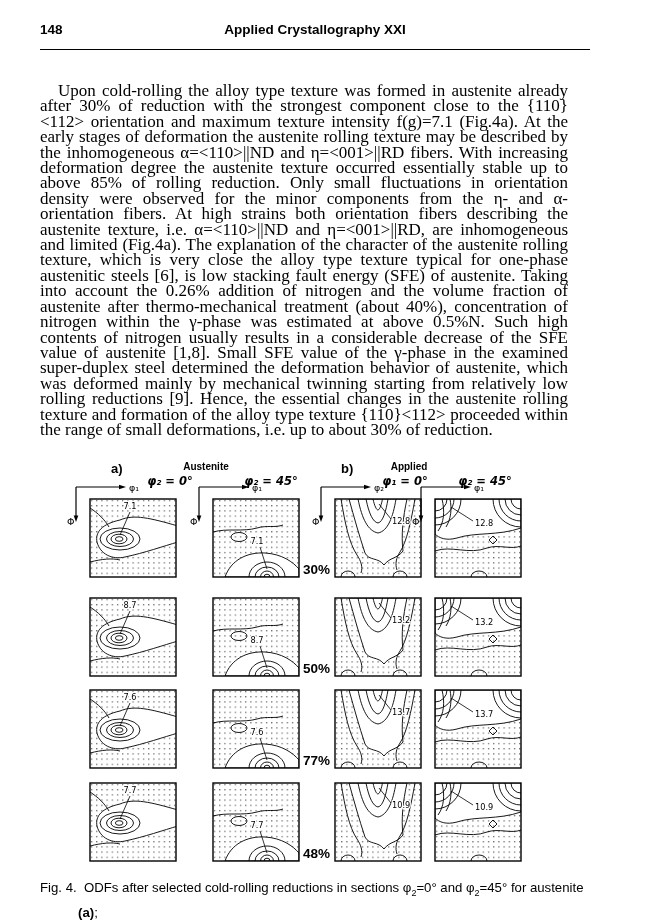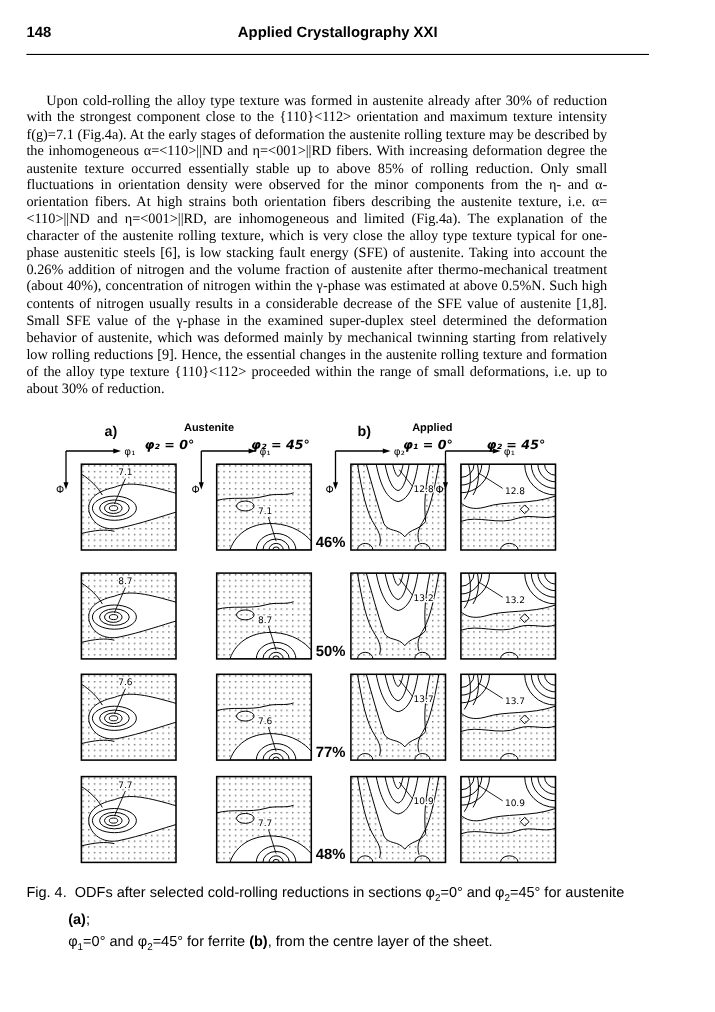--- a/index.html
+++ b/index.html
@@ -3,41 +3,41 @@
 <meta charset="utf-8">
 <style>
   html,body{margin:0;padding:0;background:#888;}
   .page{
     position:relative;
     width:650px;height:920px;
     background:#fff;
     margin:0 auto;
     overflow:hidden;
     box-sizing:border-box;
-    padding:20px 60px 0 24px;
+    padding:20px 60px 0 40px;
     color:#000;
   }
   
   .hdr{
     position:relative;
     border-bottom:1.6px solid #000;
     padding-bottom:9px;
     height:20px;
     font-family:"Liberation Sans",sans-serif;
     font-weight:bold;
     font-size:13.5px;
   }
   .pnum{position:absolute;left:0;top:2px;}
   .ptitle{position:absolute;left:0;right:0;top:2px;text-align:center;}
   
   .bodytext{
     margin:33px 0 0 0;
     width:528px;
     font-family:"Liberation Serif",serif;
-    font-size:13px;
+    font-size:17px;
     line-height:15.4px;
     text-align:justify;
     text-indent:18px;
   }
   
   .fig{
     position:relative;
     margin-left:26px;
     margin-top:24px;
     width:470px;
@@ -427,20 +427,20 @@
             <path d="M58 37 L62 41 L58 45 L54 41 Z" fill="none" stroke="#000" stroke-width="0.9"></path>
             <path d="M7 0 C10 12 9 24 3 32" fill="none" stroke="#000" stroke-width="0.9"></path>
             <path d="M15 0 C17 10 16 20 11 28" fill="none" stroke="#000" stroke-width="0.9"></path>
             <path d="M36 78 A8 6 0 0 1 52 78" fill="none" stroke="#000" stroke-width="0.9"></path>
           </g>
           <rect width="86" height="78" fill="none" stroke="#000" stroke-width="1.4"></rect>
           <path d="M38 22 L16 8" stroke="#000" stroke-width="0.8" fill="none"></path>
           <text class="pv" x="40" y="27" text-anchor="start">10.9</text>
         </g>
       </svg>
-      <div class="pct" style="top:101px">46%</div>
+      <div class="pct" style="top:101px">30%</div>
       <div class="pct" style="top:200px">50%</div>
       <div class="pct" style="top:292px">77%</div>
       <div class="pct" style="top:385px">48%</div>
     </div>
 
   <div class="caption" id="caption"><span>Fig. 4.&nbsp; ODFs after selected cold-rolling reductions in sections φ</span><sub>2</sub><span>=0° and φ</span><sub>2</sub><span>=45° for austenite </span><b>(a)</b><span>;</span><br><span>φ</span><sub>1</sub><span>=0° and φ</span><sub>2</sub><span>=45° for ferrite </span><b>(b)</b><span>, from the centre layer of the sheet.</span></div>
 </div>
 
 </body></html>

